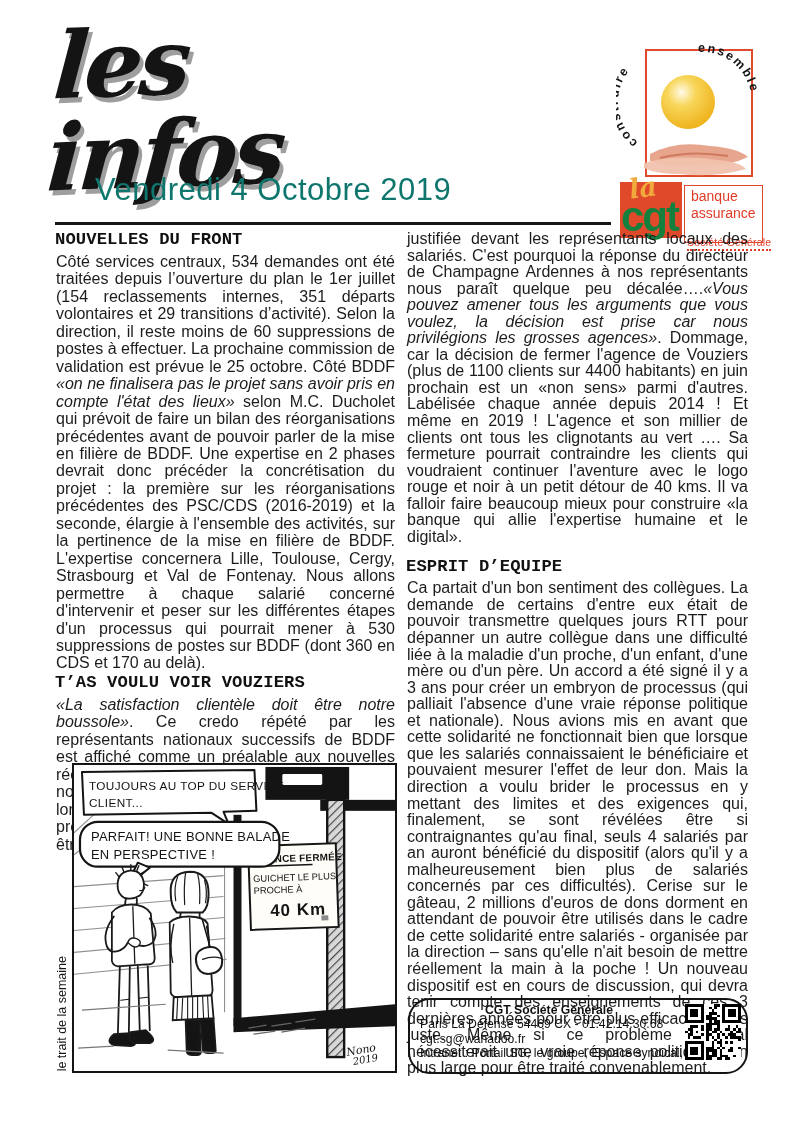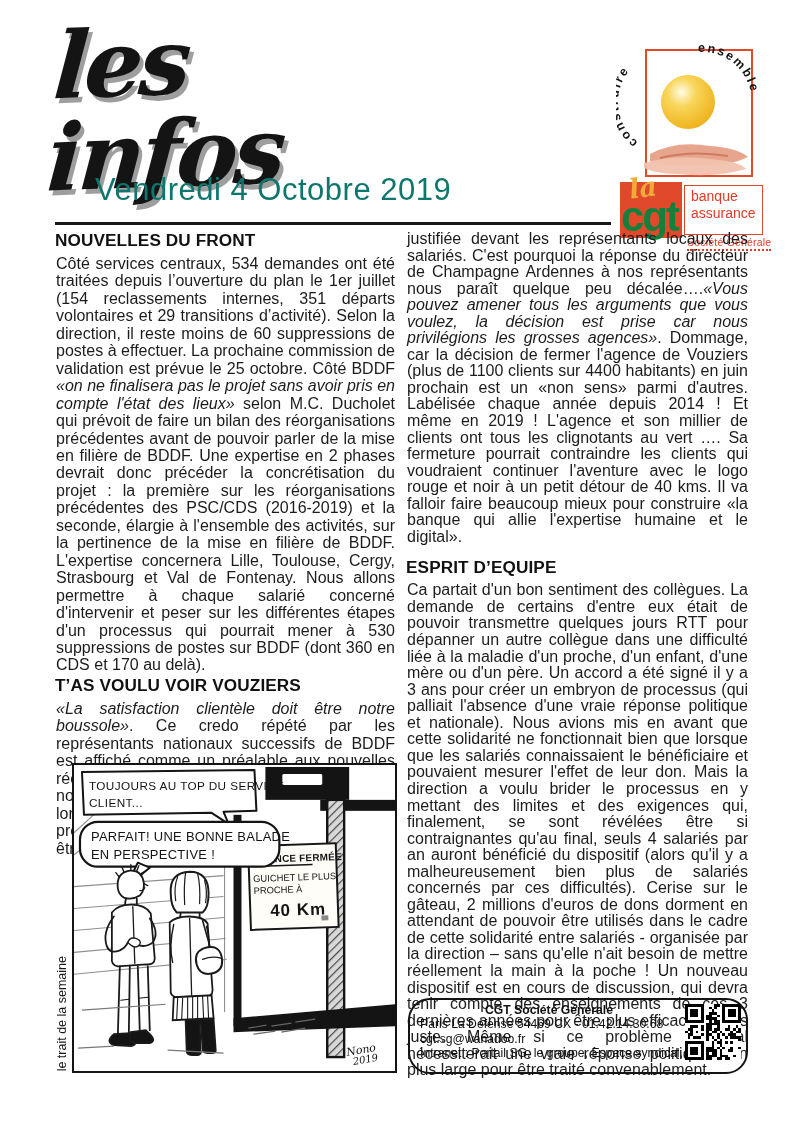--- a/index.html
+++ b/index.html
@@ -15,31 +15,31 @@
   .date{position:absolute;left:95px;top:172px;font-size:31px;color:#0f766e;letter-spacing:.5px;}
   .header-rule{position:absolute;left:55px;top:222px;width:556px;height:2.5px;background:#161616;}
 
   
   .logo-top{position:absolute;left:616px;top:38px;width:150px;height:138px;}
   .cgt-square{position:absolute;left:620px;top:182px;width:62px;height:56px;background:#e04a2b;}
   .cgt-la{position:absolute;left:629px;top:174px;font-family:"DejaVu Serif",serif;font-style:italic;
     font-weight:bold;font-size:27px;color:#f2a93c;transform:rotate(-8deg);line-height:1;}
   .cgt-txt{position:absolute;left:621px;top:196px;font-size:42px;font-weight:bold;color:#15803d;
     letter-spacing:-2px;line-height:1;}
-  .ba-box{position:absolute;left:684px;top:185px;width:79px;height:50px;border:1.5px solid #e04a2b;
+  .ba-box{position:absolute;left:684px;top:185px;width:79px;height:58px;border:1.5px solid #e04a2b;
     box-sizing:border-box;padding:2px 0 0 6px;}
   .ba-box div{color:#e03b26;font-size:14px;line-height:1.18;}
   .sg-label{position:absolute;left:687px;top:236px;color:#e03b26;font-weight:normal;font-size:10.5px;
     border-bottom:2px dotted #e03b26;padding-bottom:1px;letter-spacing:.2px;}
 
   
   .col{position:absolute;top:230px;}
   .col1{left:55px;width:341px;}
   .col2{left:406px;width:343px;}
-  h2{font-size:17.2px;font-weight:bold;color:#111;margin:0 0 4px 0;letter-spacing:.1px;}
+  h2{font-size:17.2px;font-weight:bold;color:#111;margin:0 0 4px 0;letter-spacing:.1px;font-family:Liberation Mono, monospace;}
   h2.later{margin-top:1px;}
   h2.col2h{margin-top:12px;}
   p.body{font-size:16px;line-height:17.45px;text-align:justify;margin:1px;}
   .col2 p.body{line-height:16.55px;}
 
   
   .cartoon{position:absolute;left:55px;top:763px;width:342px;height:310px;display:flex;}
   .strip{width:17px;position:relative;}
   .strip span{position:absolute;bottom:2px;left:0;writing-mode:vertical-rl;transform:rotate(180deg);
     font-size:12.5px;color:#161616;white-space:nowrap;}

